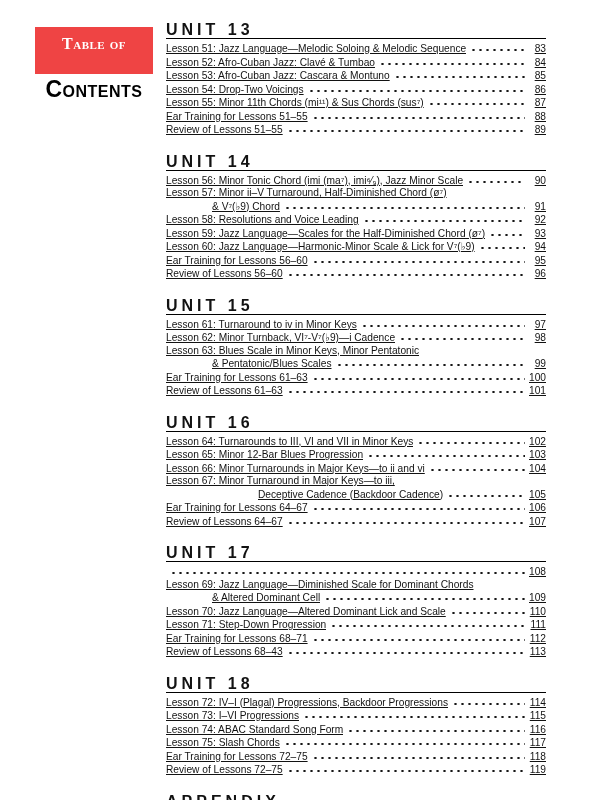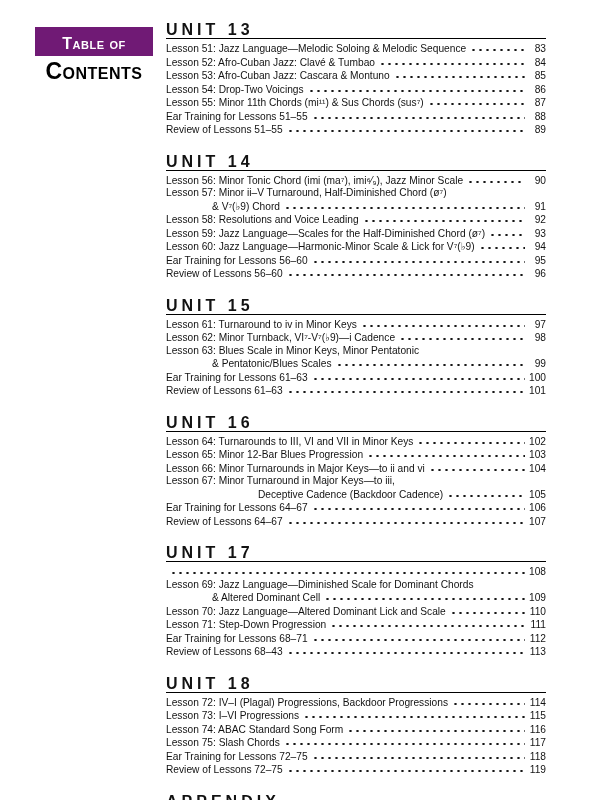--- a/index.html
+++ b/index.html
@@ -7,40 +7,40 @@
     width: 600px; height: 800px;
     background: #ffffff;
     font-family: "Liberation Sans", "DejaVu Sans", sans-serif;
     color: #121212;
     overflow: hidden;
   }
   .page { position: relative; width: 600px; height: 800px; background: #fff; }
 
   
   .sidebar { position: absolute; left: 35px; top: 27px; width: 118px; text-align: center; }
-  .title-box { background: #701a75; color: #fff; padding: 9px 4px 4px 4px; }
+  .title-box { background: #ef4444; color: #fff; padding: 9px 4px 22px 4px; font-family: Liberation Serif, serif; }
   .title-main {
     font-variant: small-caps; font-weight: bold;
     font-size: 16px; line-height: 1; letter-spacing: 0.5px;
   }
   .title-sub {
     font-variant: small-caps; font-weight: bold; color: #000;
     font-size: 23px; line-height: 1.1; letter-spacing: 0.5px; margin-top: 3px;
   }
 
   
   .content { position: absolute; left: 166px; top: 24px; width: 380px; }
   .unit { margin-bottom: 19px; }
   .unit-label {
     font-size: 16px; font-weight: bold; line-height: 12px;
     letter-spacing: 4px;
     padding-bottom: 2px; margin-bottom: 2px;
     border-bottom: 1.5px solid #000;
   }
-  .entries { padding-top: 1px; }
+  .entries { padding-top: 1px; text-decoration: underline; }
   .line {
     display: flex; align-items: baseline;
     font-size: 10.2px; line-height: 12.5px;
   }
   .entry-text { flex: 0 1 auto; min-width: 0; white-space: nowrap; overflow: hidden; }
   .dots {
     flex: 1 1 auto; height: 10px; margin: 0 2px 0 4px;
     background-image: radial-gradient(circle, #161616 1px, transparent 1.3px);
     background-size: 7px 10px;
     background-position: 0 3px;

